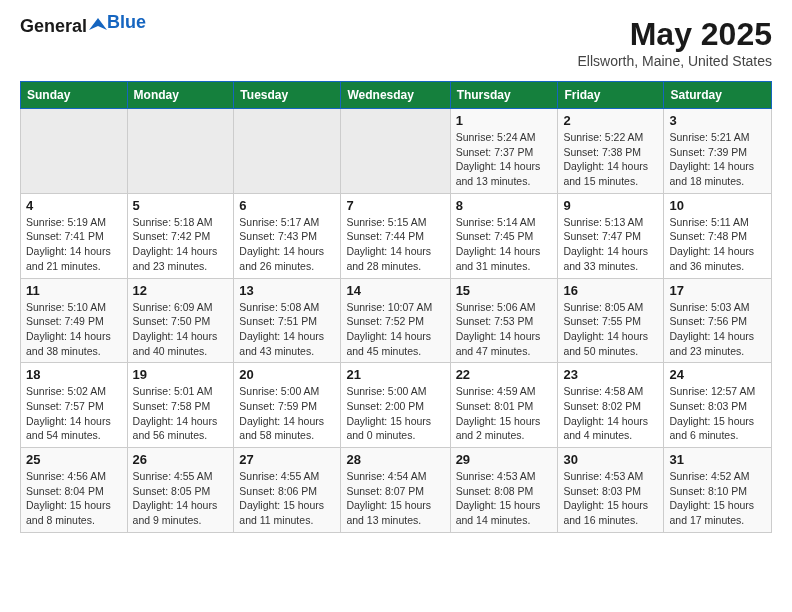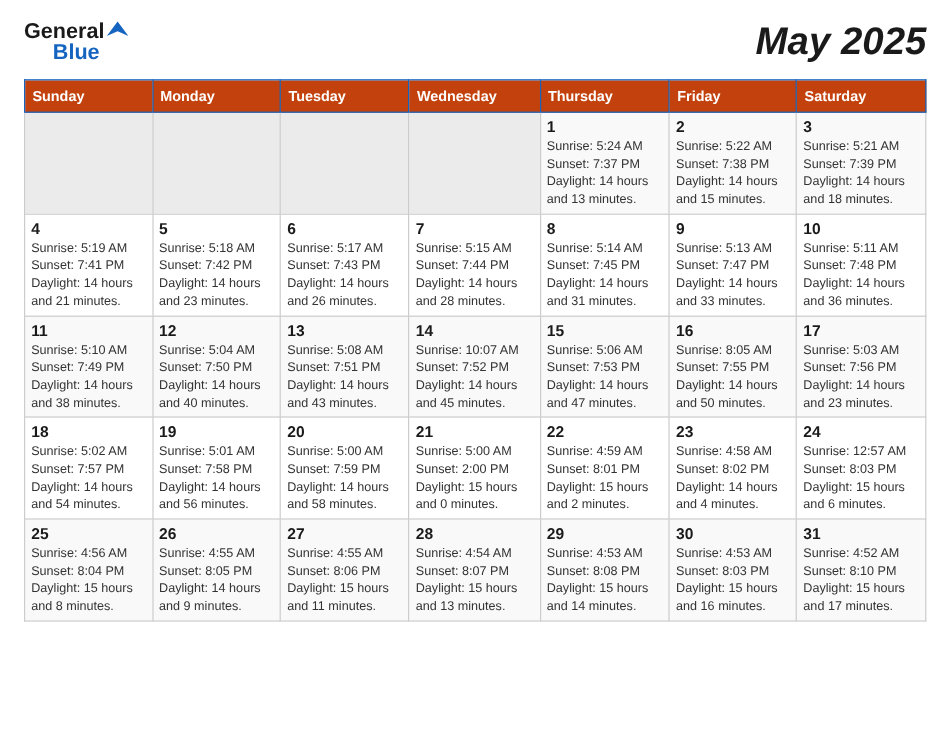--- a/index.html
+++ b/index.html
@@ -11,43 +11,41 @@
       padding: 16px 20px;
     }
     .header {
       display: flex;
       justify-content: space-between;
       align-items: flex-start;
       margin-bottom: 12px;
     }
     .logo {
       display: flex;
-      flex-direction: column;
-      align-items: center;
+      align-items: flex-start;
     }
     .title-block {
       text-align: right;
     }
     .title-month {
       font-size: 32px;
       font-weight: bold;
       color: #1a1a1a;
-      font-style: italic;
     }
     .title-location {
       font-size: 14px;
       color: #444;
     }
     table {
       width: 100%;
       border-collapse: collapse;
       font-size: 11px;
     }
     thead tr th {
-      background: #c2410c;
+      background: #15803d;
       color: #fff;
       text-align: left;
       padding: 6px 6px;
       font-size: 12px;
       font-weight: bold;
       border: 1px solid #1565c0;
     }
     tbody tr td {
       border: 1px solid #ccc;
       vertical-align: top;
@@ -91,20 +89,21 @@
     <div style="display:flex; align-items:center;">
       <span style="font-size:18px; font-weight:bold; color:#1a1a1a;">General</span>
       <svg width="18" height="18" viewBox="0 0 18 18" style="margin-left:2px; margin-top:-4px;">
         <polygon points="9,2 18,14 9,10 0,14" fill="#1565c0"></polygon>
       </svg>
     </div>
     <span style="font-size:18px; font-weight:bold; color:#1565c0; margin-top:-4px;">Blue</span>
   </div>
   <div class="title-block">
     <div class="title-month">May 2025</div>
+    <div class="title-location">Ellsworth, Maine, United States</div>
   </div>
 </div>
 
 <table>
   <thead>
     <tr>
       <th>Sunday</th>
       <th>Monday</th>
       <th>Tuesday</th>
       <th>Wednesday</th>
@@ -207,21 +206,21 @@
           <div class="cell-day">11</div>
           <div class="cell-info">
             <div>Sunrise: 5:10 AM</div>
             <div>Sunset: 7:49 PM</div>
             <div>Daylight: 14 hours and 38 minutes.</div>
           </div>
         </td>
         <td>
           <div class="cell-day">12</div>
           <div class="cell-info">
-            <div>Sunrise: 5:04 AM</div>
+            <div>Sunrise: 6:09 AM</div>
             <div>Sunset: 7:50 PM</div>
             <div>Daylight: 14 hours and 40 minutes.</div>
           </div>
         </td>
         <td>
           <div class="cell-day">13</div>
           <div class="cell-info">
             <div>Sunrise: 5:08 AM</div>
             <div>Sunset: 7:51 PM</div>
             <div>Daylight: 14 hours and 43 minutes.</div>

